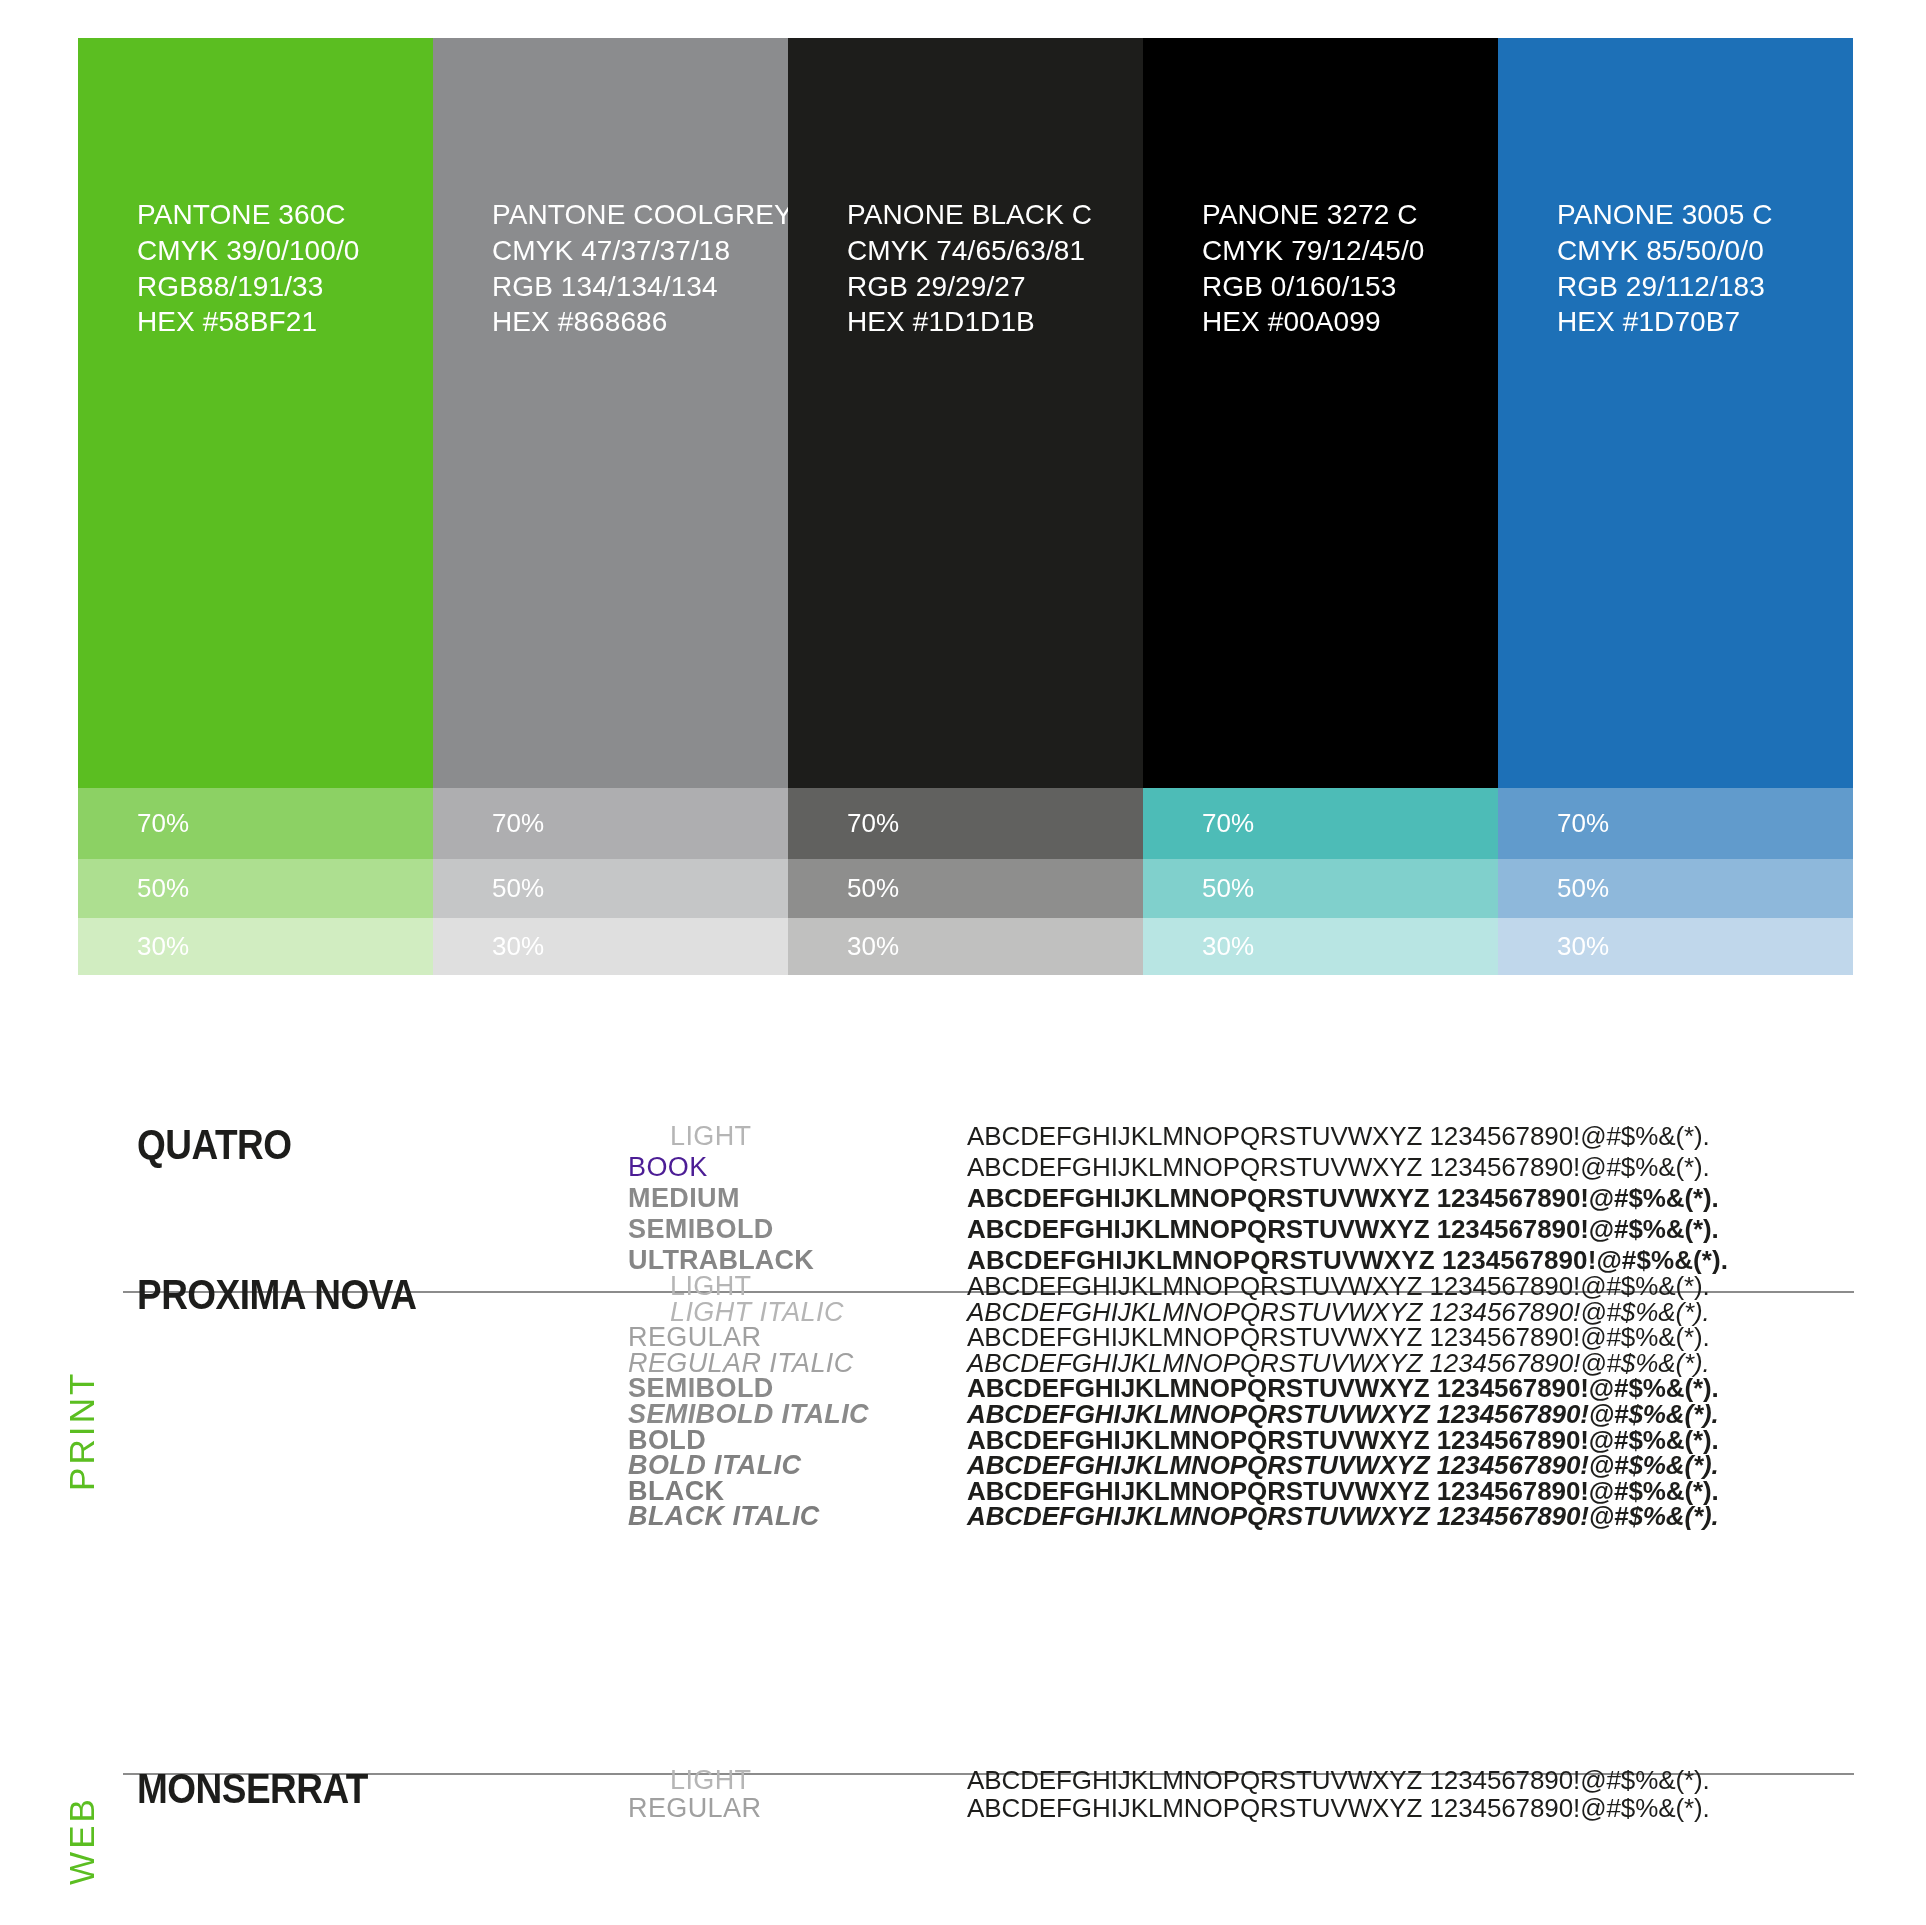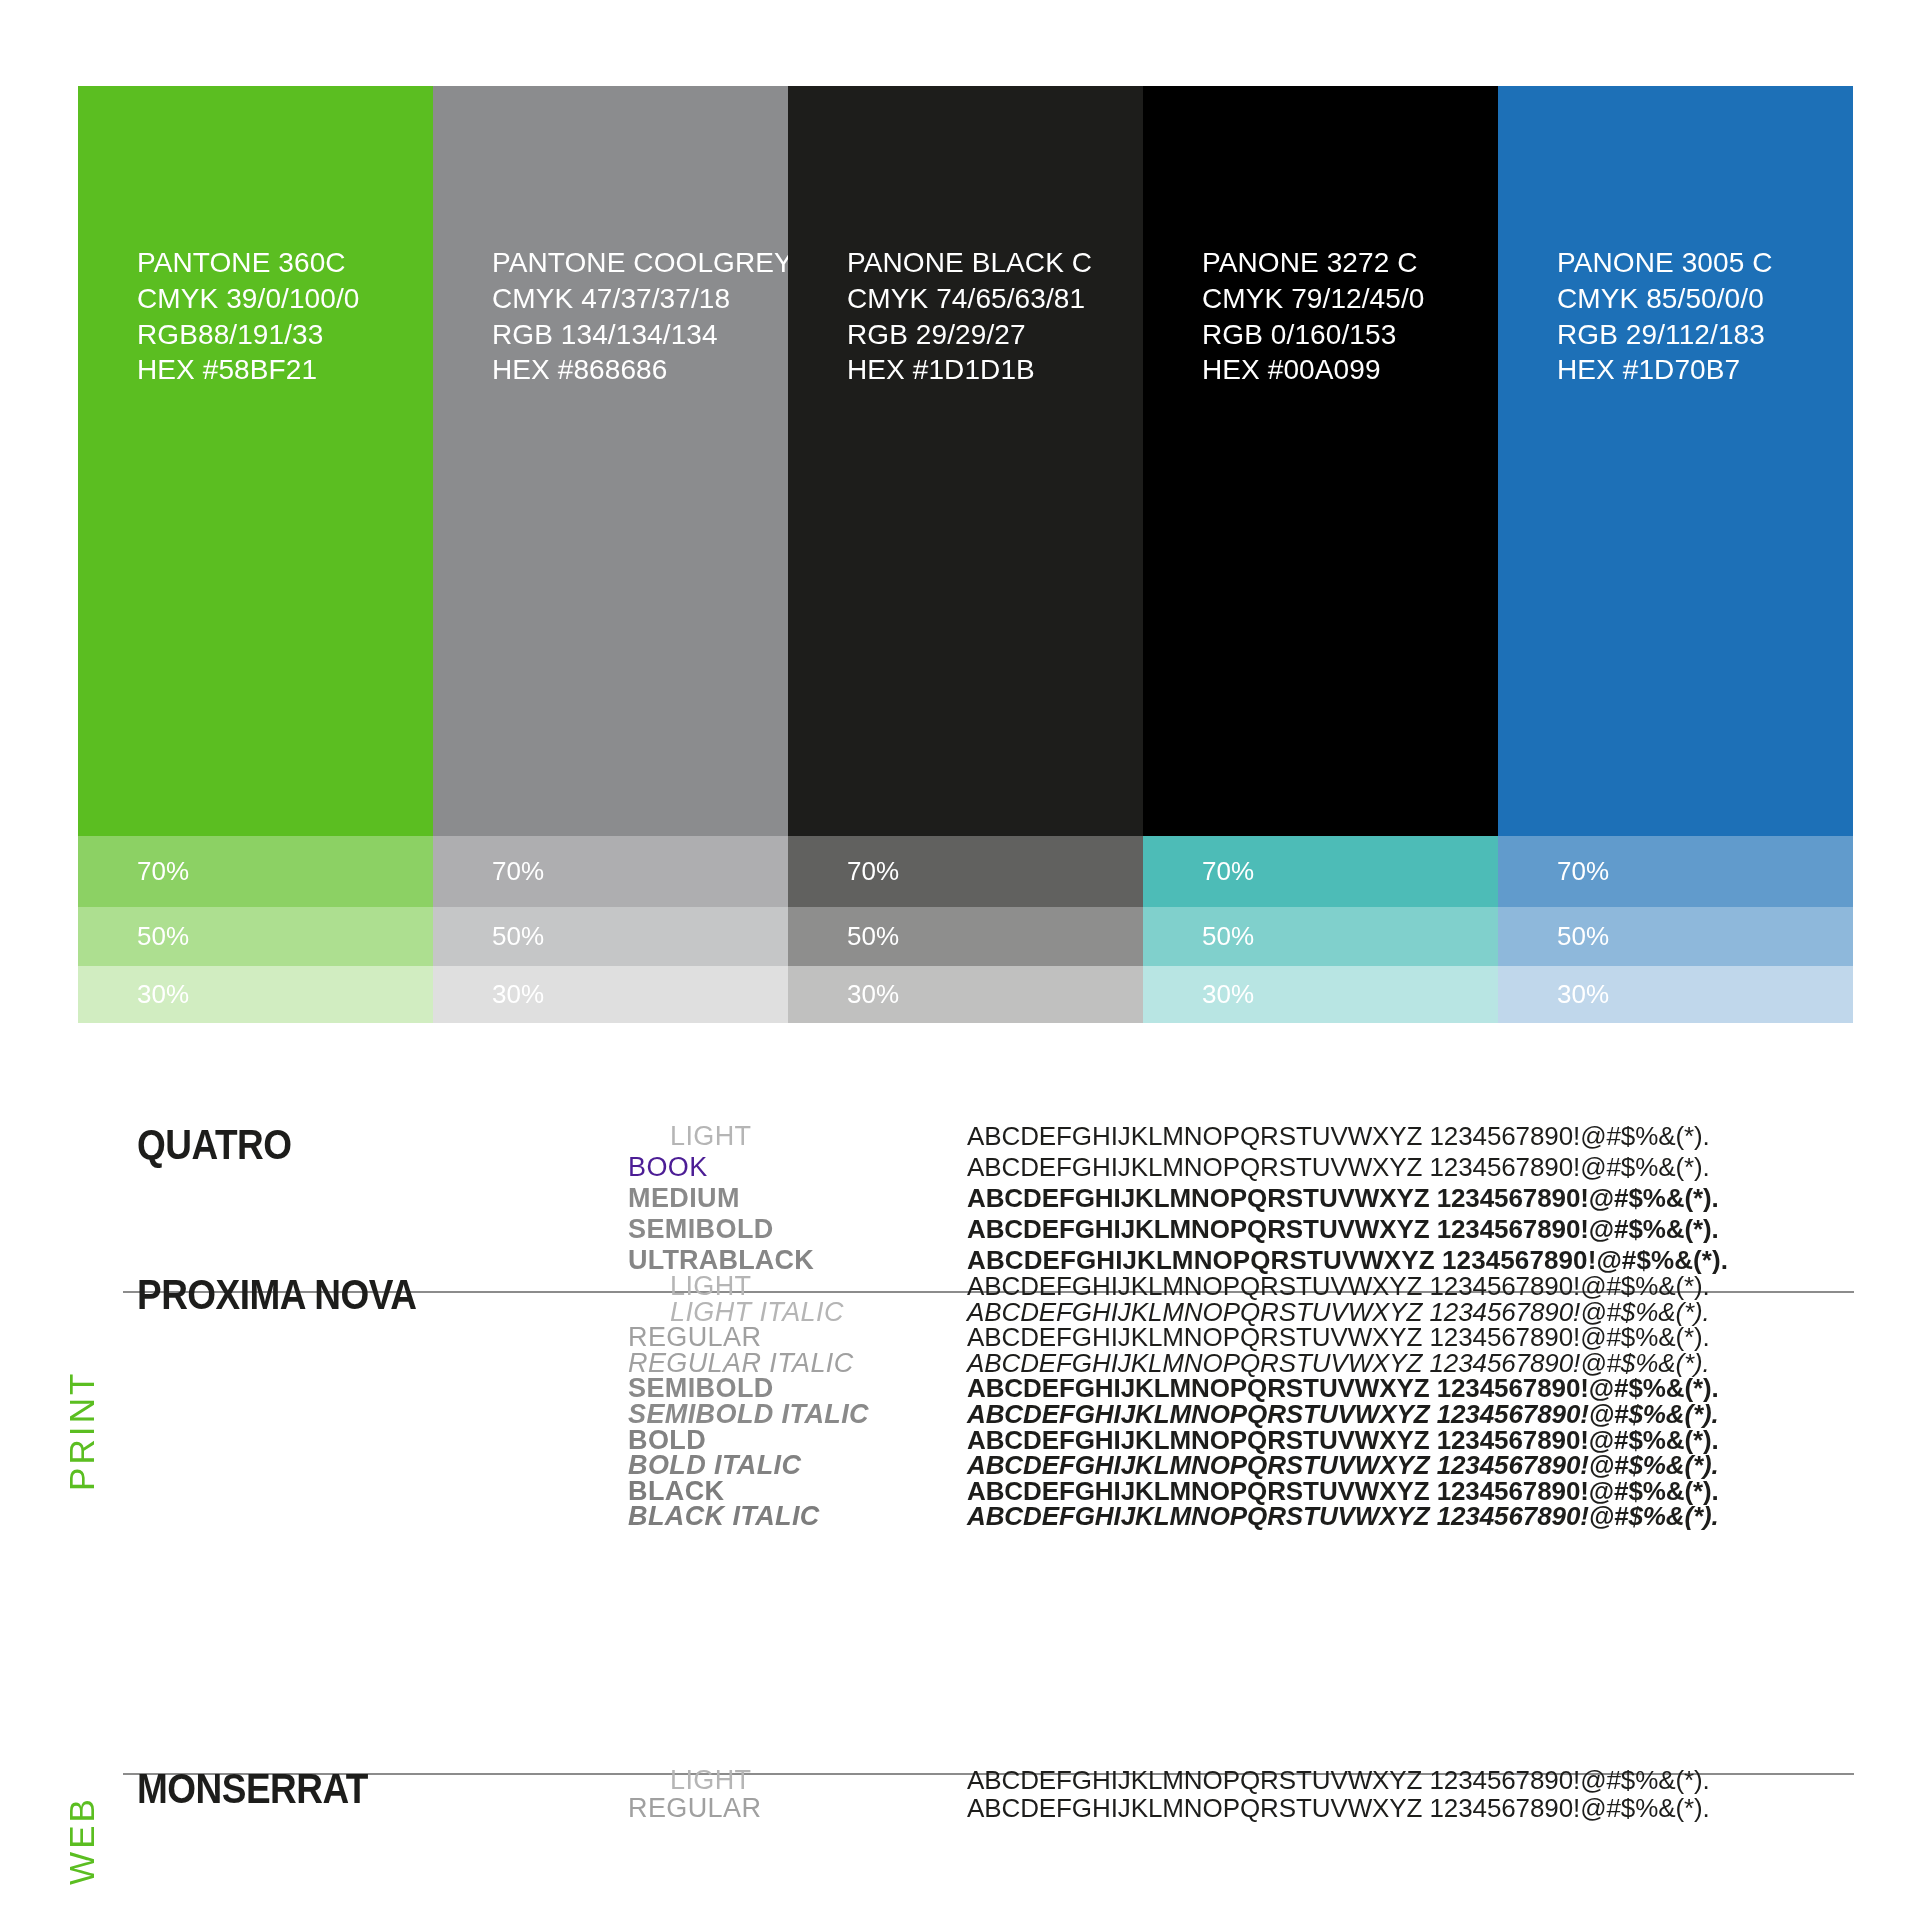--- a/index.html
+++ b/index.html
@@ -27,21 +27,20 @@
     width: 1777px;
     display: flex;
     flex-direction: row;
   }
 
   .swatch-col {
     position: relative;
     width: 355px;
     display: flex;
     flex-direction: column;
-    margin-top: 48px;
   }
 
   .swatch-solid {
     position: relative;
     height: 750px;
     padding: 159px 0 0 59px;
   }
 
   .swatch-lines {
     font-size: 28px;

